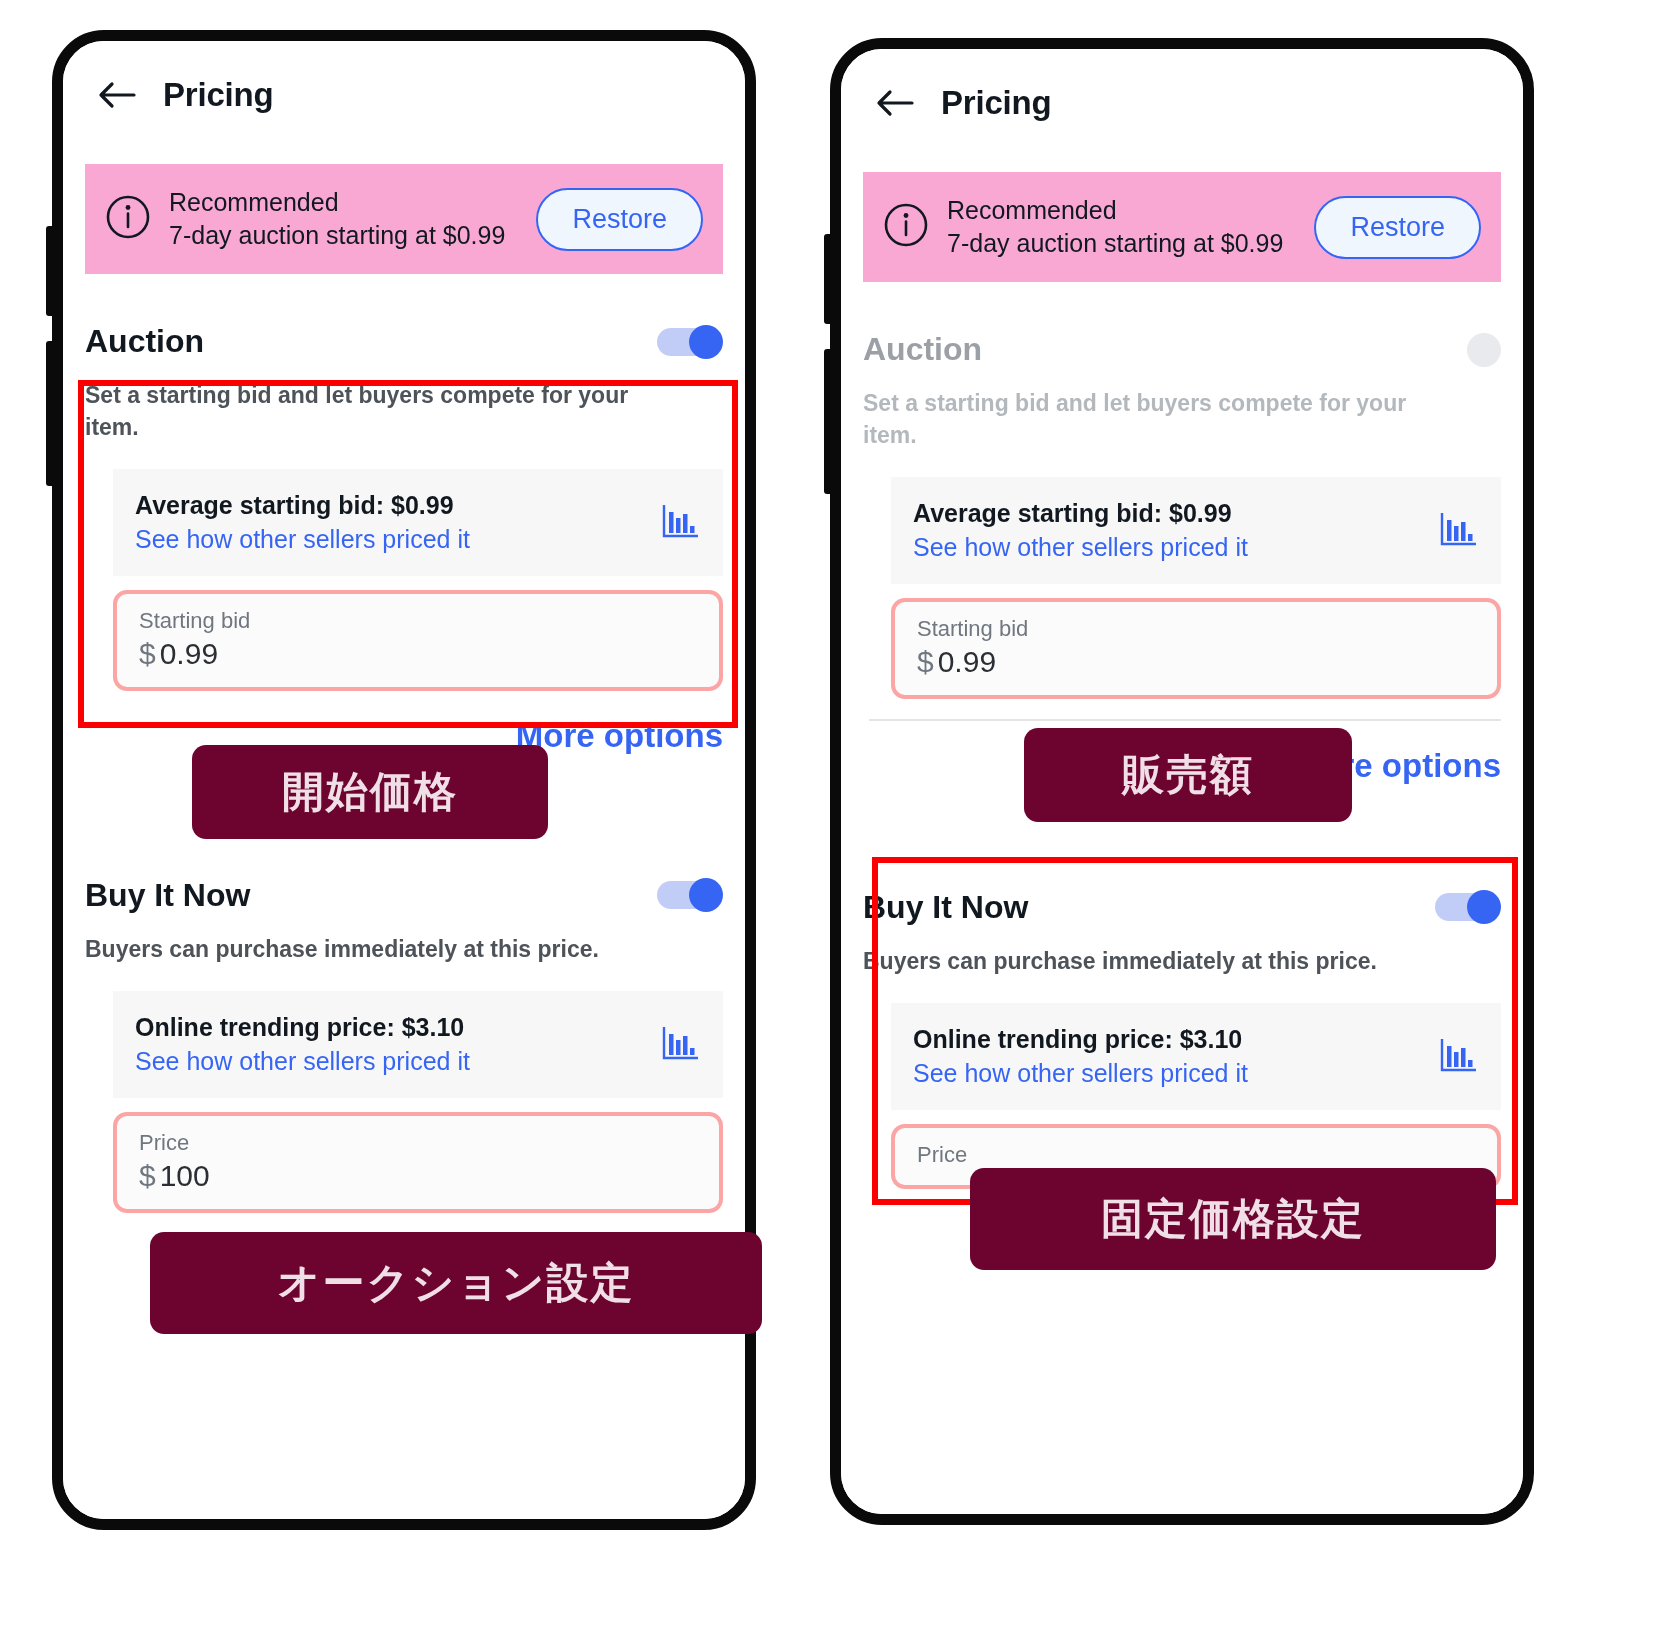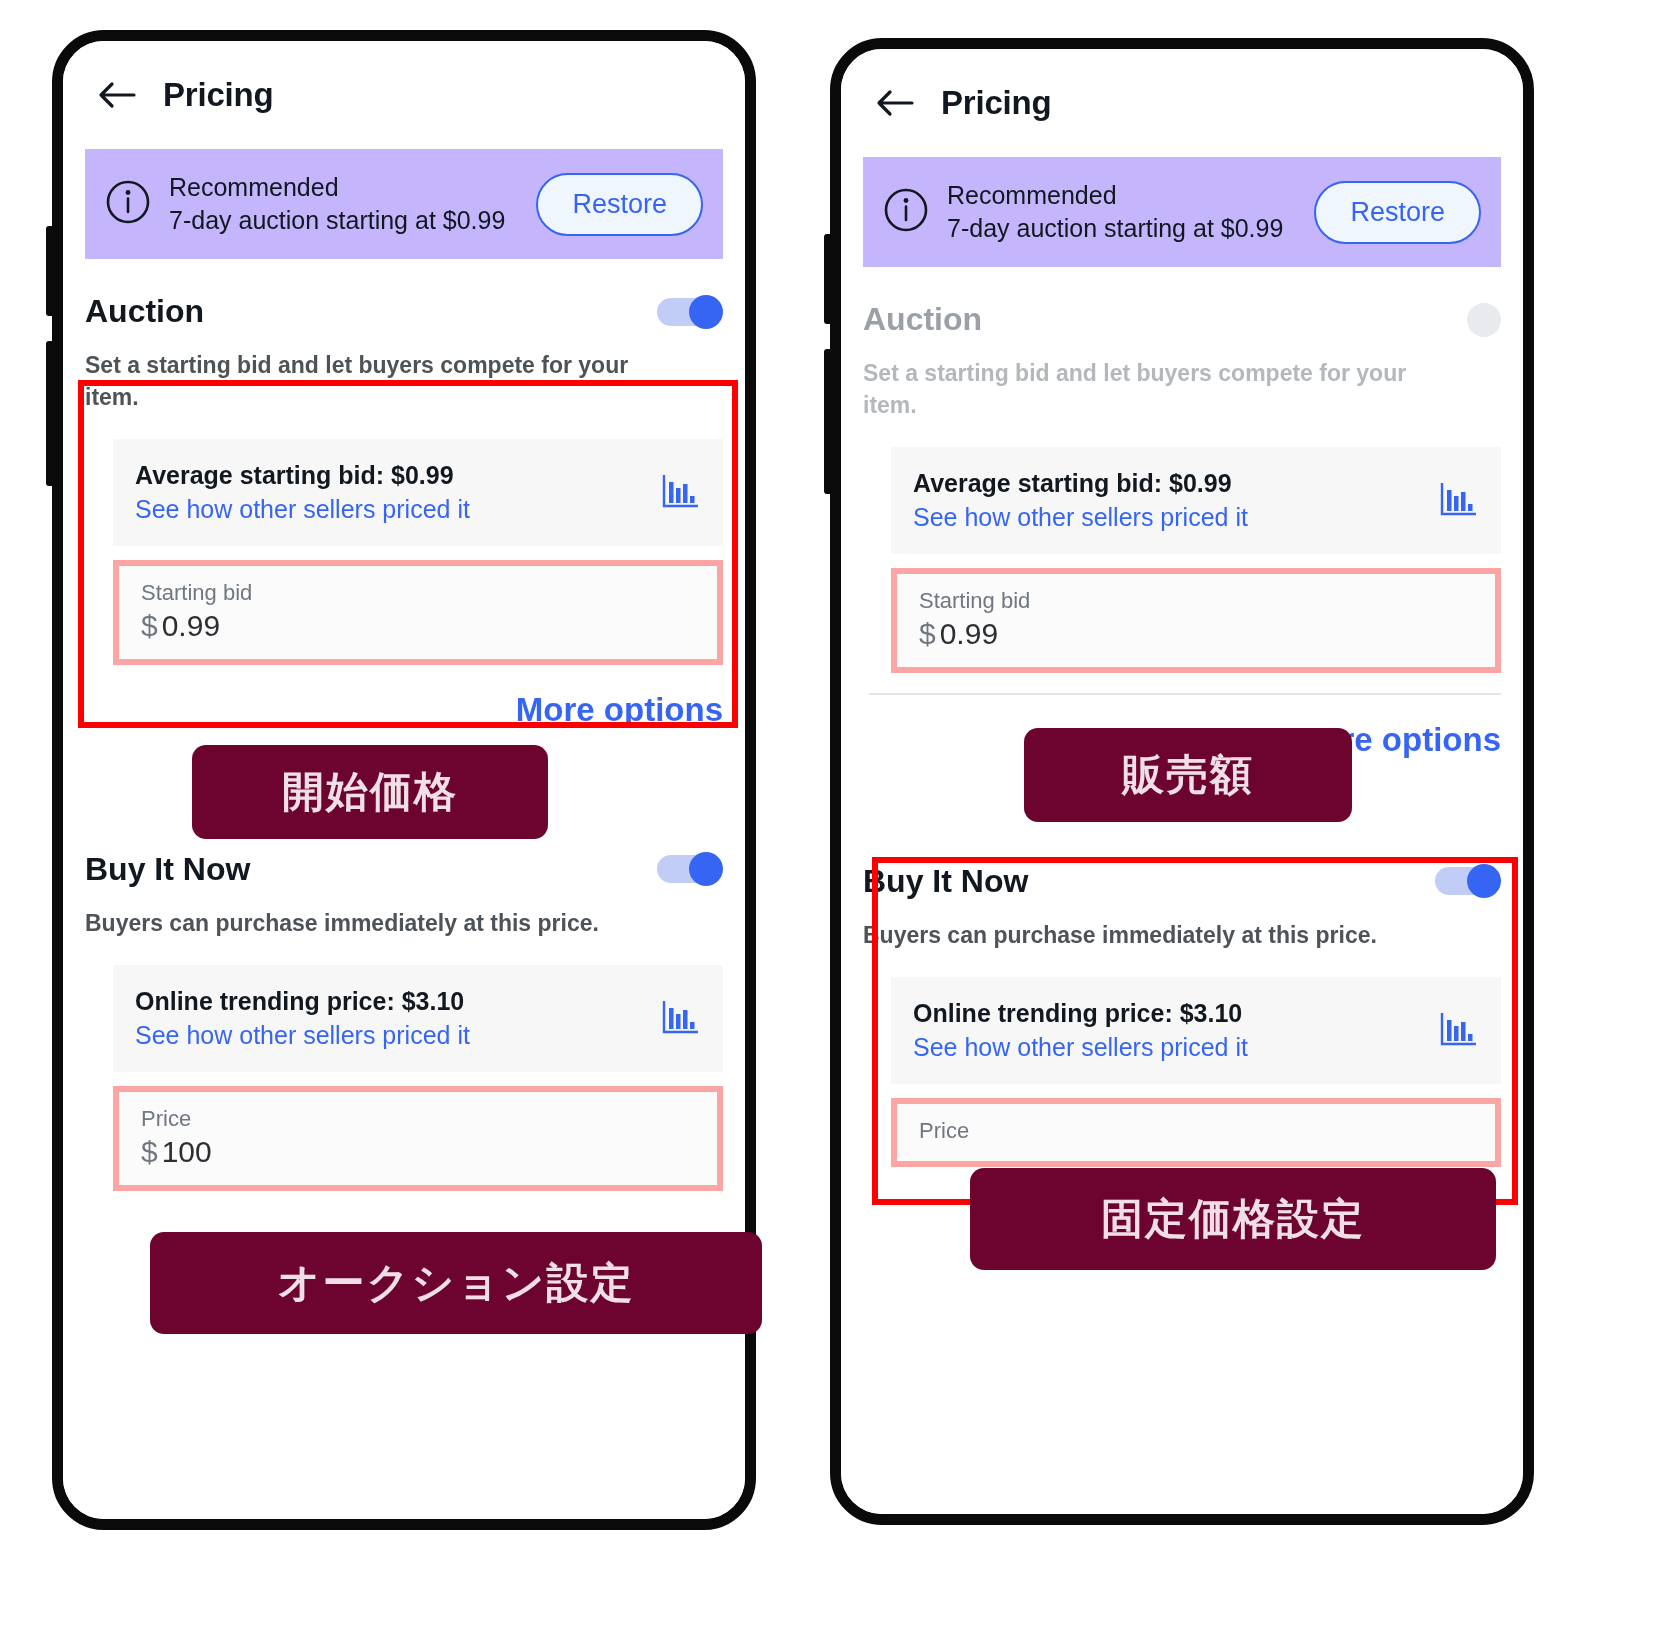--- a/index.html
+++ b/index.html
@@ -55,22 +55,22 @@
   .back-arrow svg { display: block; }
   .page-title {
     font-size: 33px;
     font-weight: bold;
     color: #111820;
     letter-spacing: -0.2px;
   }
 
   
   .rec-banner {
-    margin: 0 22px;
-    background: #c4b5fd;
+    margin: 15px 22px;
+    background: #f9a8d4;
     display: flex;
     align-items: center;
     padding: 22px 20px;
     gap: 18px;
   }
   .info-icon { flex: 0 0 auto; }
   .rec-text { flex: 1 1 auto; line-height: 1.32; }
   .rec-title { font-size: 25px; color: #111820; }
   .rec-sub   { font-size: 25px; color: #111820; }
   .restore-btn {
@@ -131,22 +131,22 @@
     font-size: 25px; font-weight: bold; color: #111820;
   }
   .info-strip .lnk {
     font-size: 25px; color: #3665f3; cursor: pointer;
   }
   .bar-icon { flex: 0 0 auto; }
 
   
   .field {
     margin: 14px 0 0 28px;
-    border: 6px solid #fca5a5;
-    border-radius: 0;
+    border: 4px solid #fca5a5;
+    border-radius: 14px;
     background: #fbfbfb;
     padding: 13px 20px 16px 22px;
   }
   .field .lbl { font-size: 22px; color: #707780; line-height: 1.25; }
   .field .val { font-size: 30px; color: #2b2f33; margin-top: 2px; }
   .field .val .cur { color: #707780; margin-right: 4px; }
 
   .divider {
     margin: 20px 22px 0 28px;
     height: 2px;

